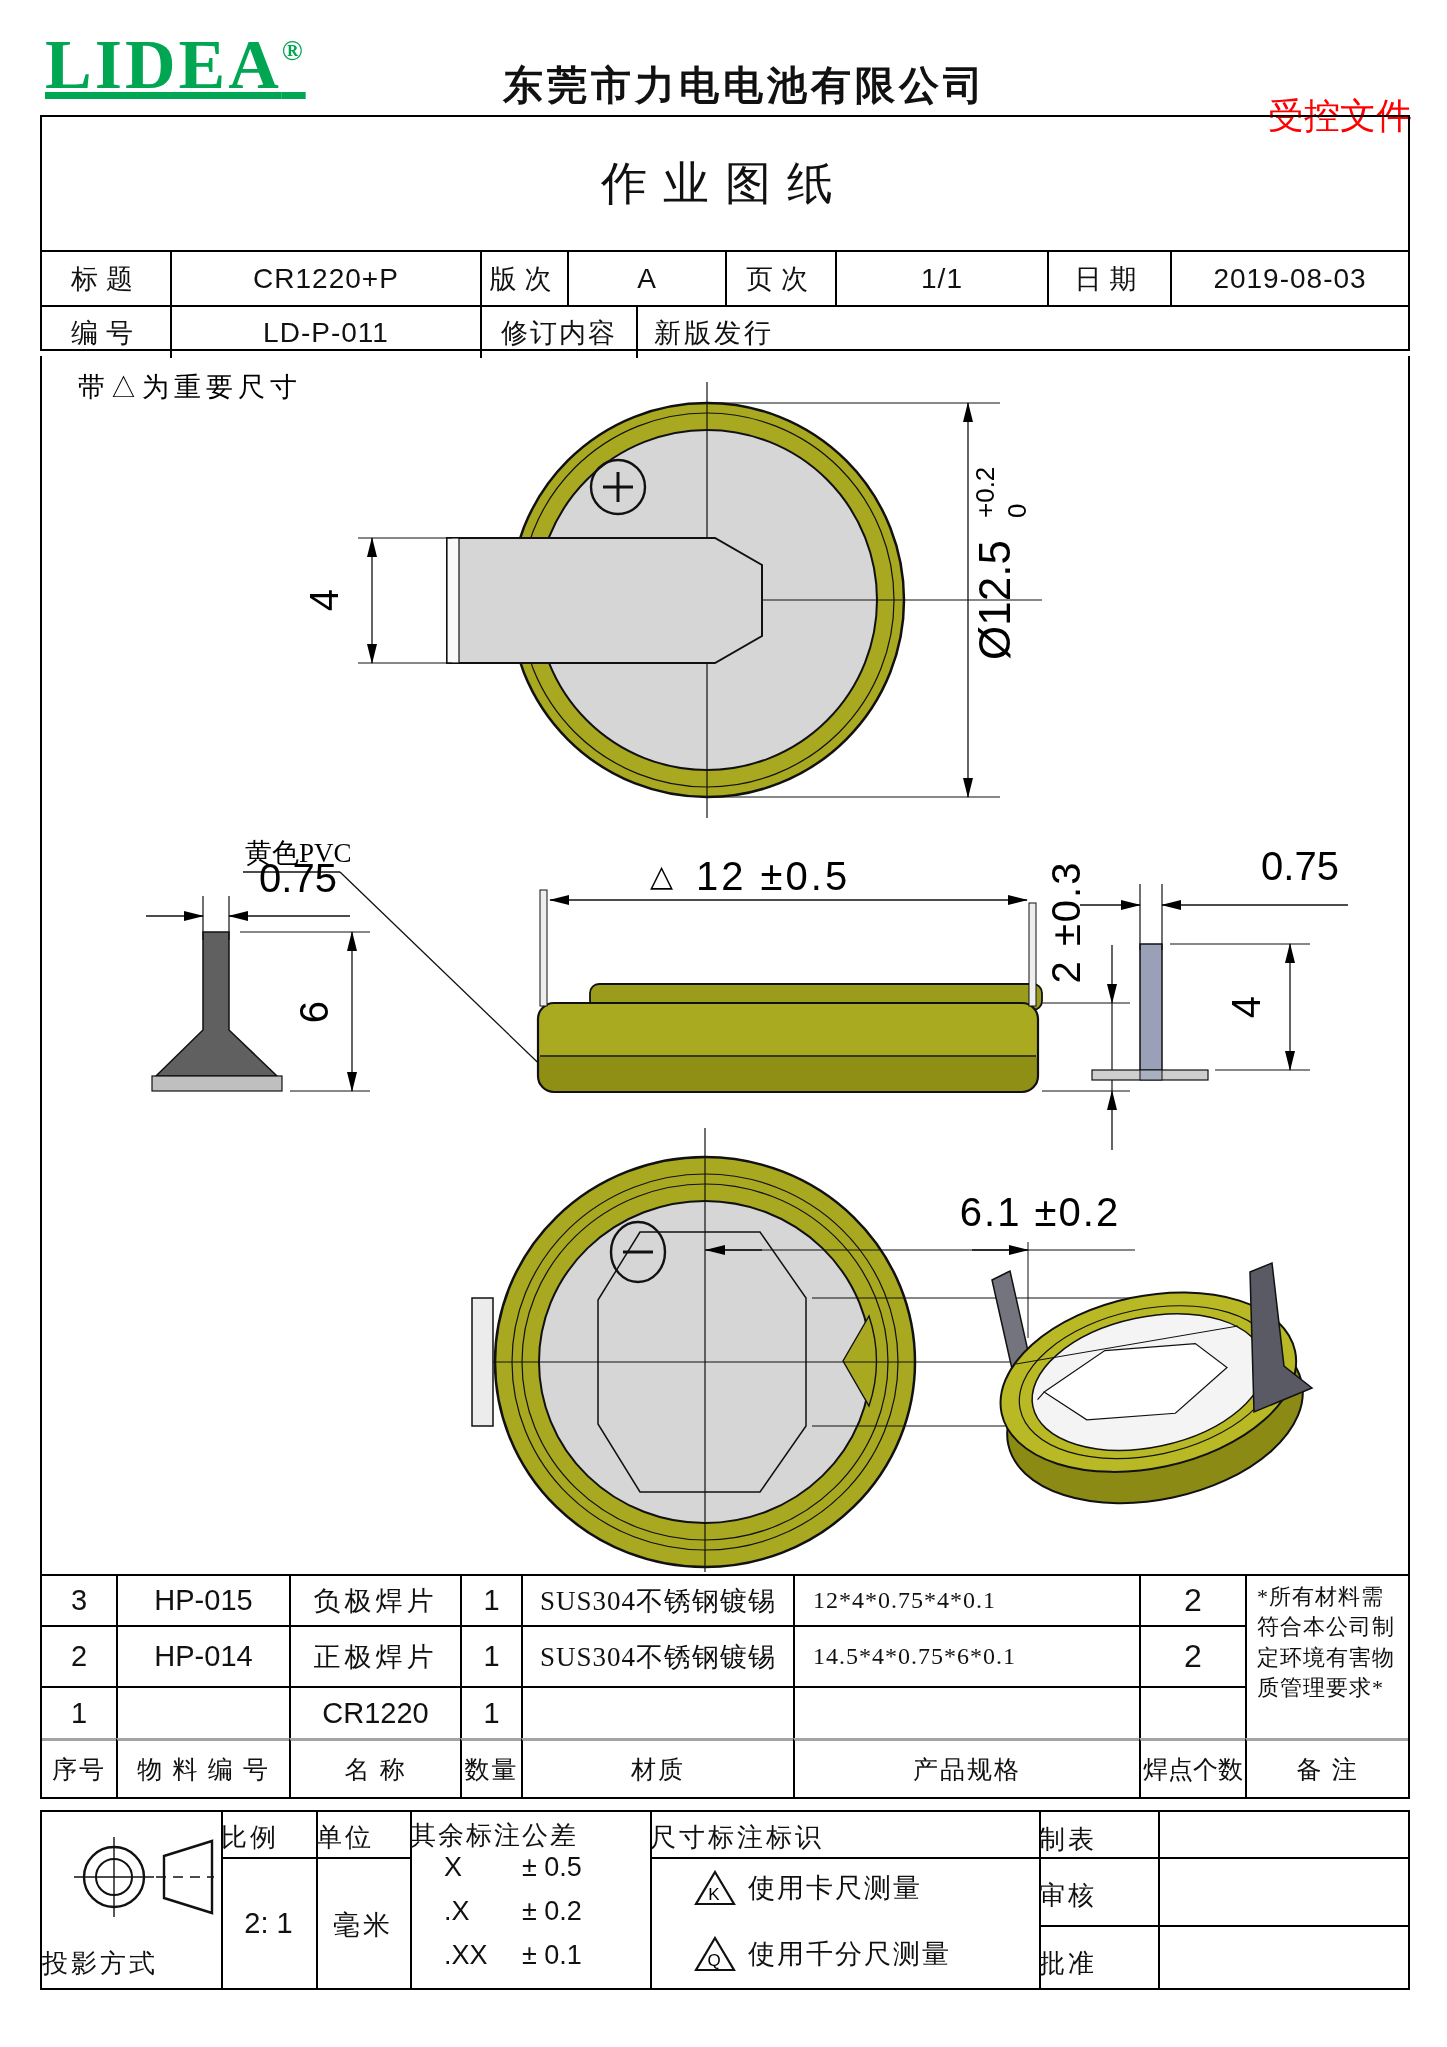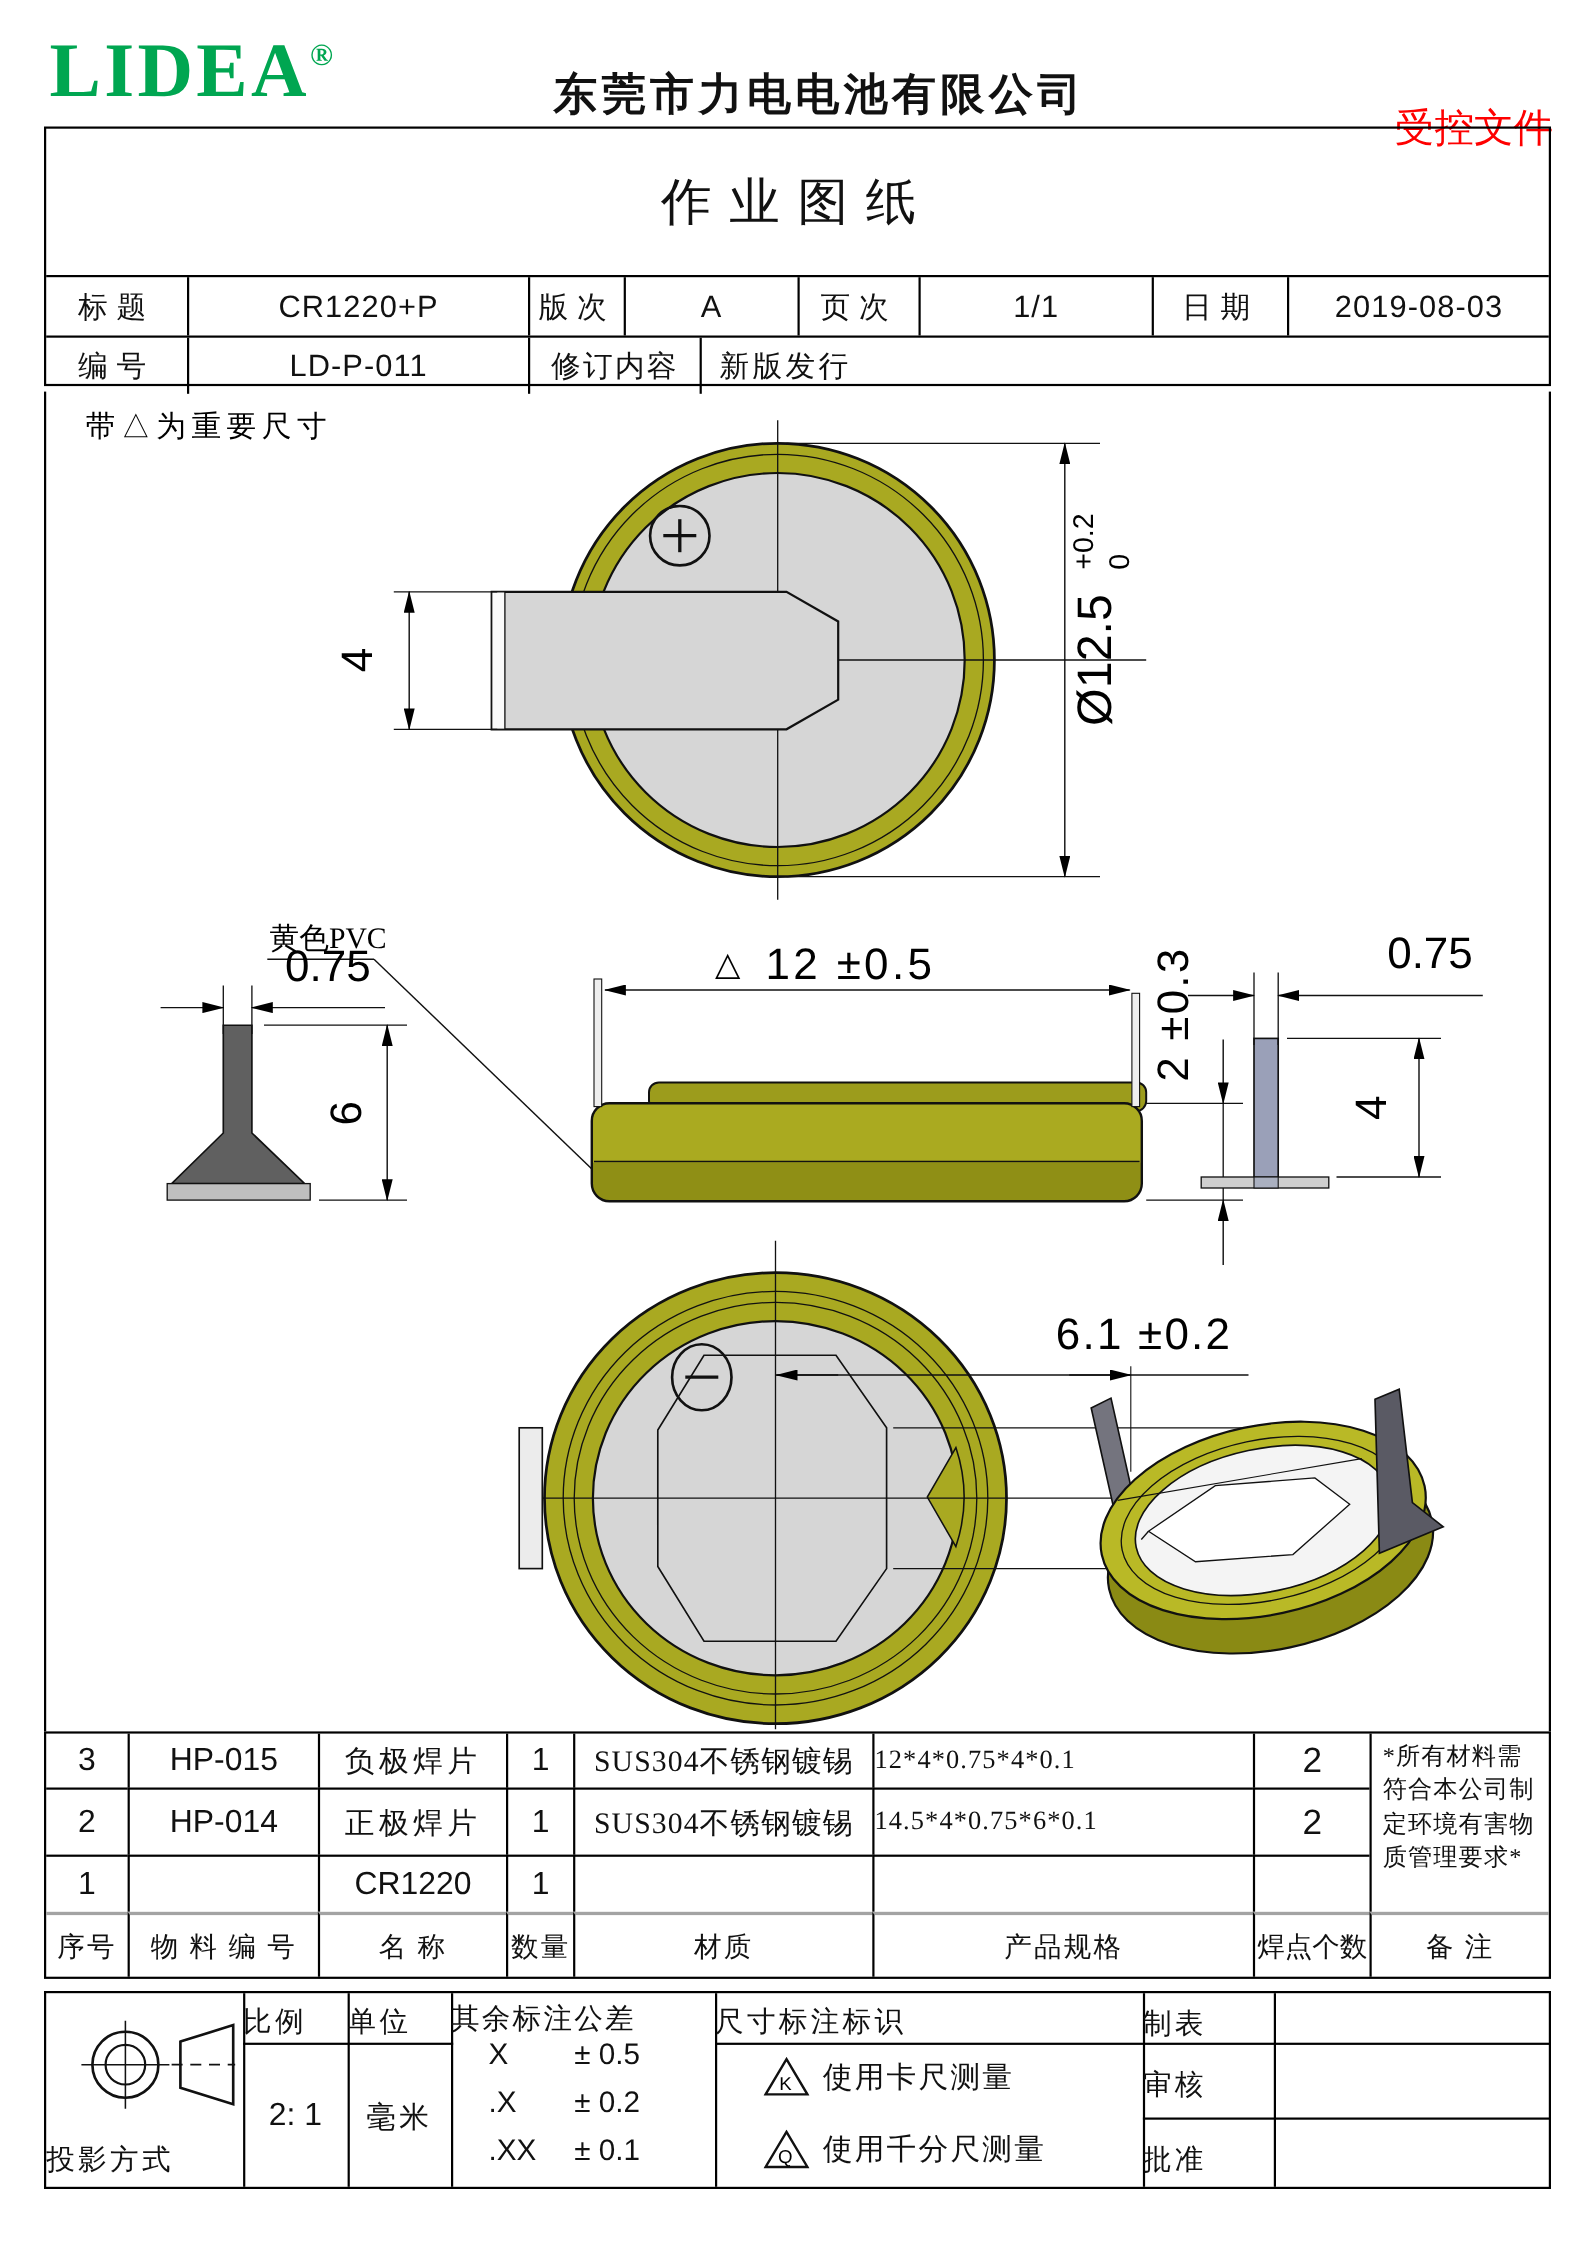--- a/index.html
+++ b/index.html
@@ -3,21 +3,21 @@
 <meta charset="utf-8">
 <style>
   html,body{margin:0;padding:0;background:#fff;}
   #page{position:relative;width:1447px;height:2047px;background:#fff;color:#111;
         font-family:"Liberation Serif","DejaVu Serif",serif;overflow:hidden;}
   .abs{position:absolute;box-sizing:border-box;}
   .cjk{font-family:"Liberation Serif","DejaVu Serif",serif;}
   .lat{font-family:"Liberation Sans","DejaVu Sans",sans-serif;}
   
   #logo{left:45px;top:30px;color:#00a651;font-family:"Liberation Serif",serif;
-        font-weight:800;font-size:70px;letter-spacing:3px;line-height:1;}
+        font-weight:800;font-size:70px;letter-spacing:3px;line-height:1;text-decoration:underline;}
   #logo sup{font-size:28px;vertical-align:28px;}
   #company{left:395px;top:58px;width:700px;text-align:center;font-size:40px;
            font-weight:600;letter-spacing:4px;}
   #stamp{left:1130px;top:92px;width:282px;text-align:right;font-size:36px;color:#fe0000;}
   
   #tblock{left:40px;top:115px;width:1370px;height:236px;border:2.5px solid #000;}
   #doctitle{height:133px;border-bottom:2px solid #000;display:flex;align-items:center;
             justify-content:center;font-size:46px;letter-spacing:16px;}
   .trow{display:flex;height:53px;}
   .trow2{border-top:2px solid #000;height:51px;}
@@ -34,21 +34,21 @@
   #parts{left:40px;top:1574px;width:1370px;height:225px;border:2.5px solid #000;
          display:grid;grid-template-columns:74px 173px 171px 61px 272px 346px 106px 1fr;
          grid-template-rows:49px 61px 52px 1fr;}
   #parts > div{border-left:2px solid #000;border-top:2px solid #000;display:flex;
          align-items:center;justify-content:center;box-sizing:border-box;}
   #parts > div.c1{border-left:none;}
   #parts > div.r1{border-top:none;}
   #parts > div.hd{border-top:3px solid #a3a3a3;}
   .pnum{font-family:"Liberation Sans","DejaVu Sans",sans-serif;font-size:29px;}
   .pname{font-size:27px;letter-spacing:4px;}
-  .pspec{font-size:24px;justify-content:flex-start !important;padding-left:0;letter-spacing:1px;text-align:right;}
+  .pspec{font-size:24px;justify-content:flex-start !important;padding-left:18px;letter-spacing:1px;text-align:right;}
   .phead{font-size:25px;letter-spacing:2px;}
   #pnote{grid-column:8;grid-row:1/4;font-size:22px;line-height:1.38;
          padding:6px 10px;align-items:flex-start !important;text-align:left;letter-spacing:1px;}
   
   #foot{left:40px;top:1810px;width:1370px;height:180px;border:2.5px solid #000;}
   .vline{position:absolute;top:0;bottom:0;width:2px;background:#000;}
   .hline{position:absolute;height:2px;background:#000;}
   .flabel{position:absolute;font-size:26px;letter-spacing:3px;}
   .fval{position:absolute;font-size:29px;text-align:center;}
   .tolrow{position:absolute;display:flex;font-family:"Liberation Sans","DejaVu Sans",sans-serif;

